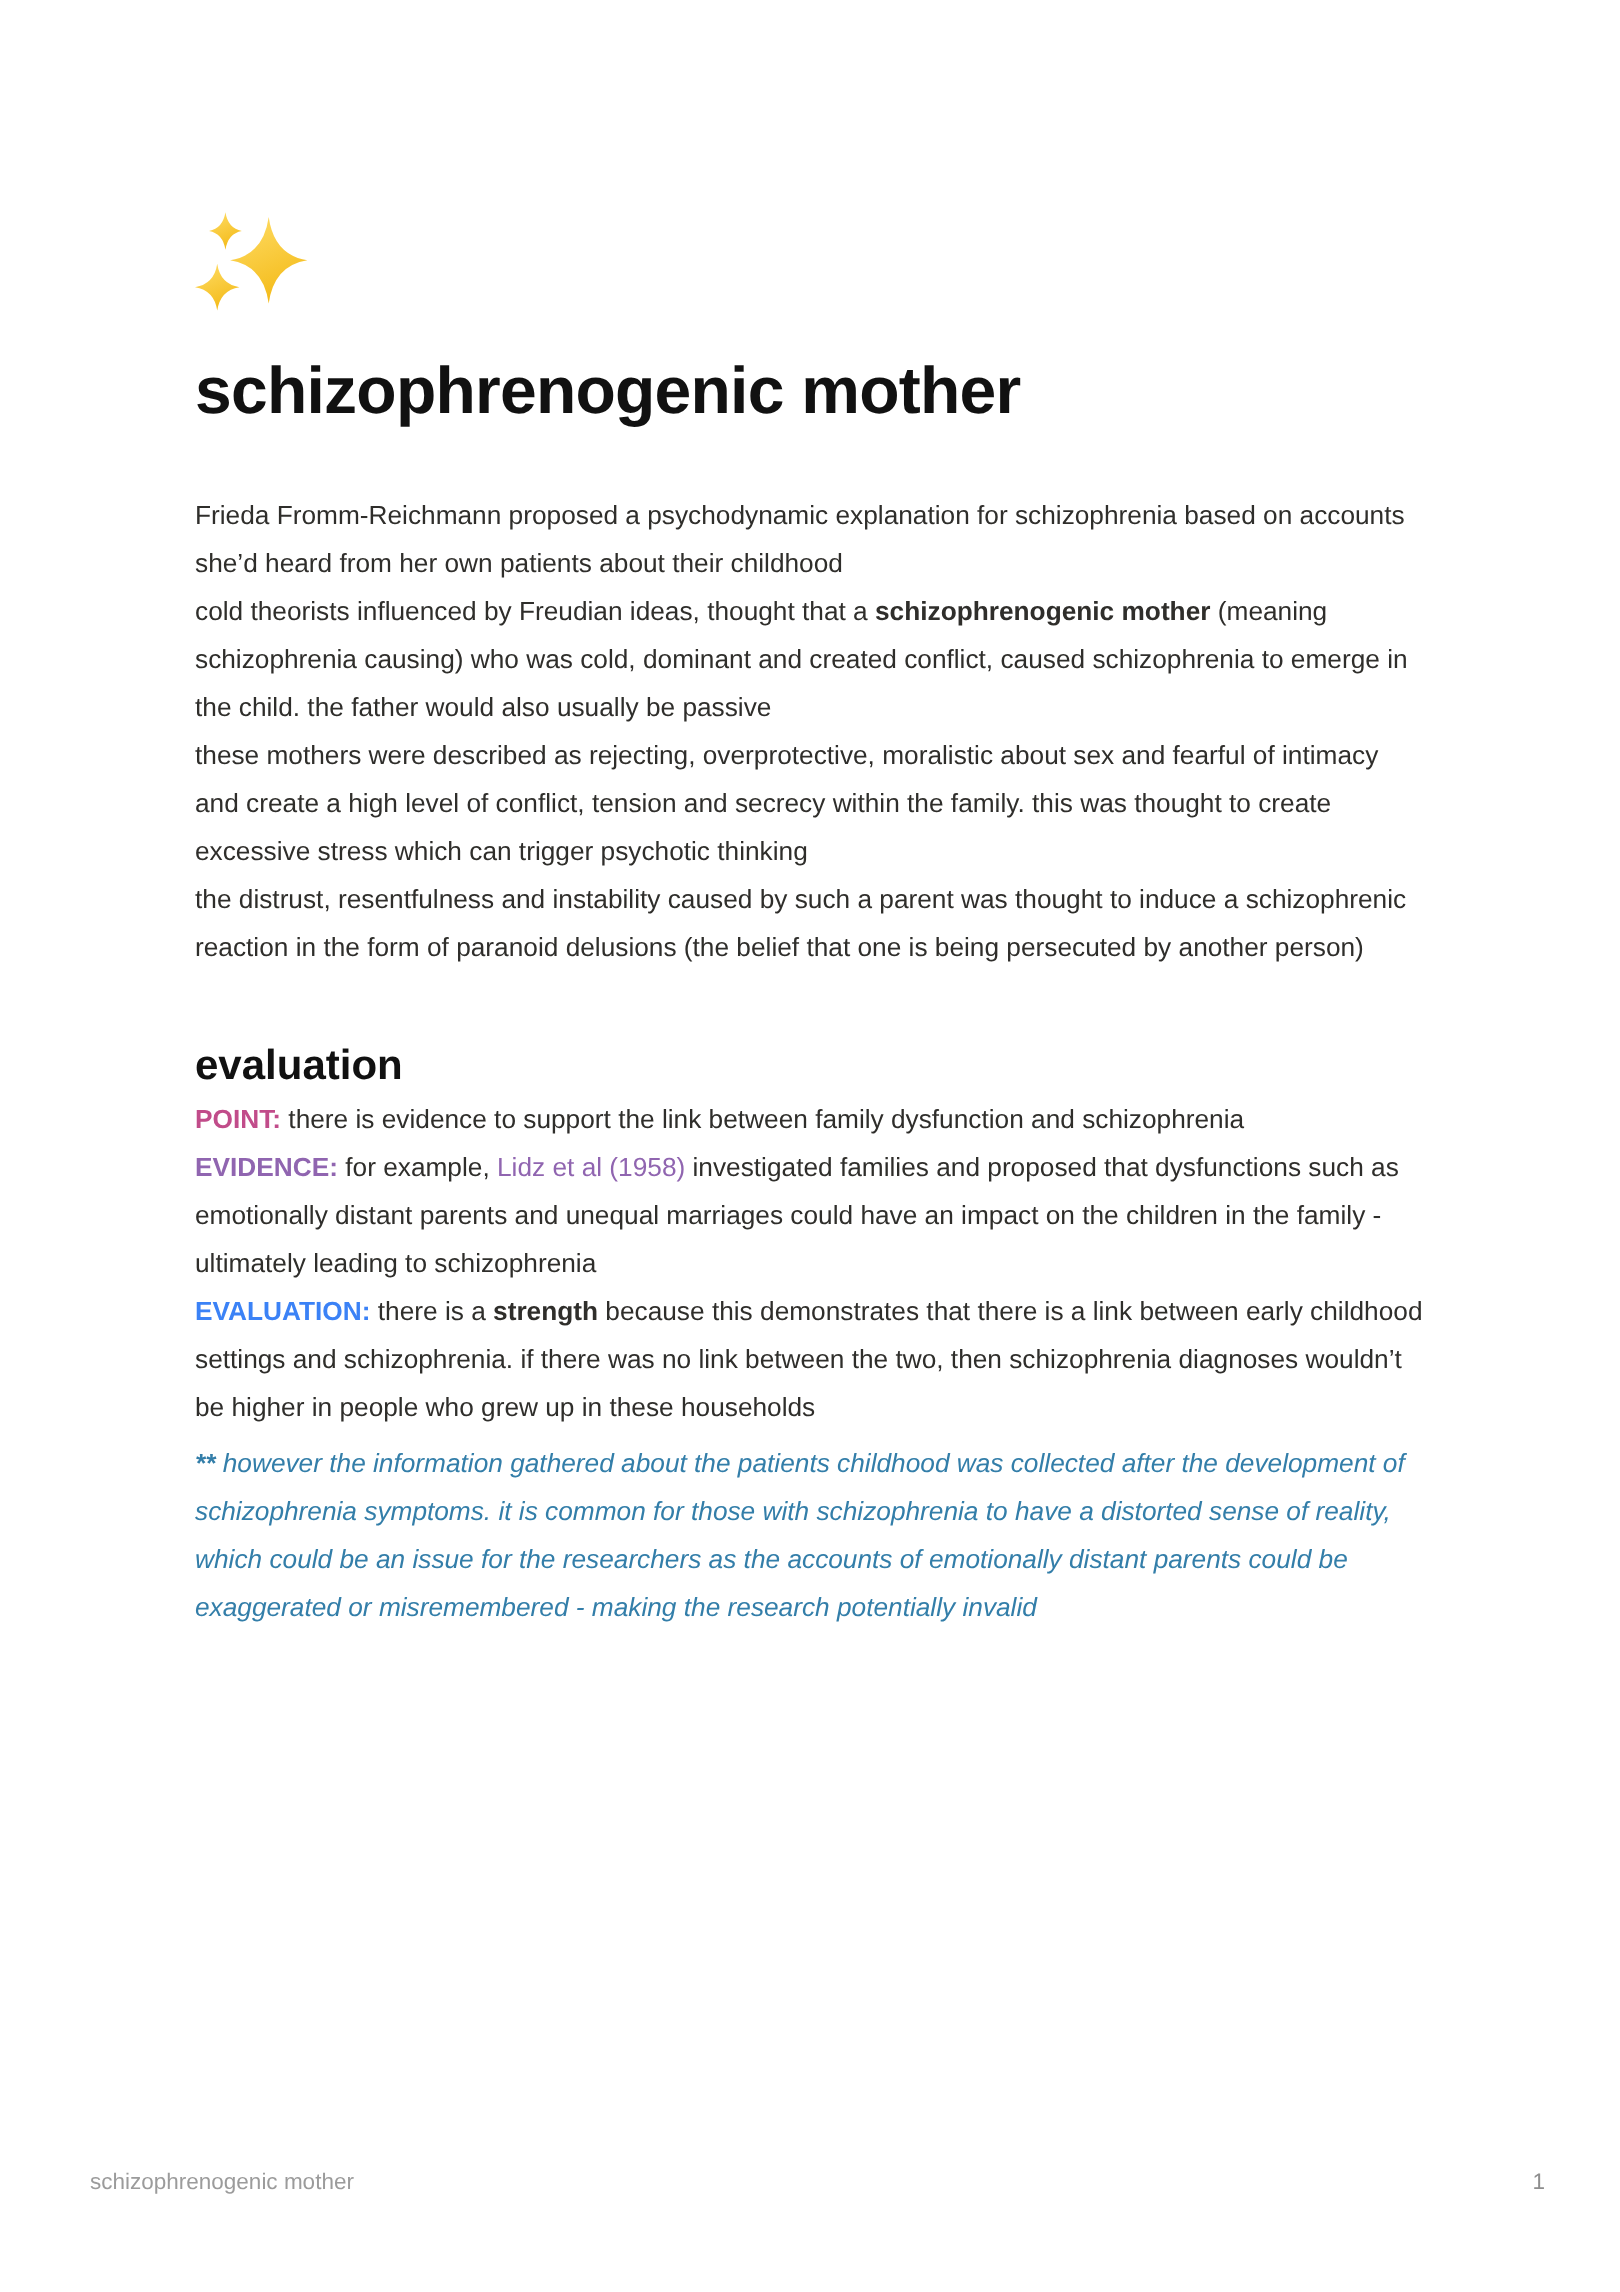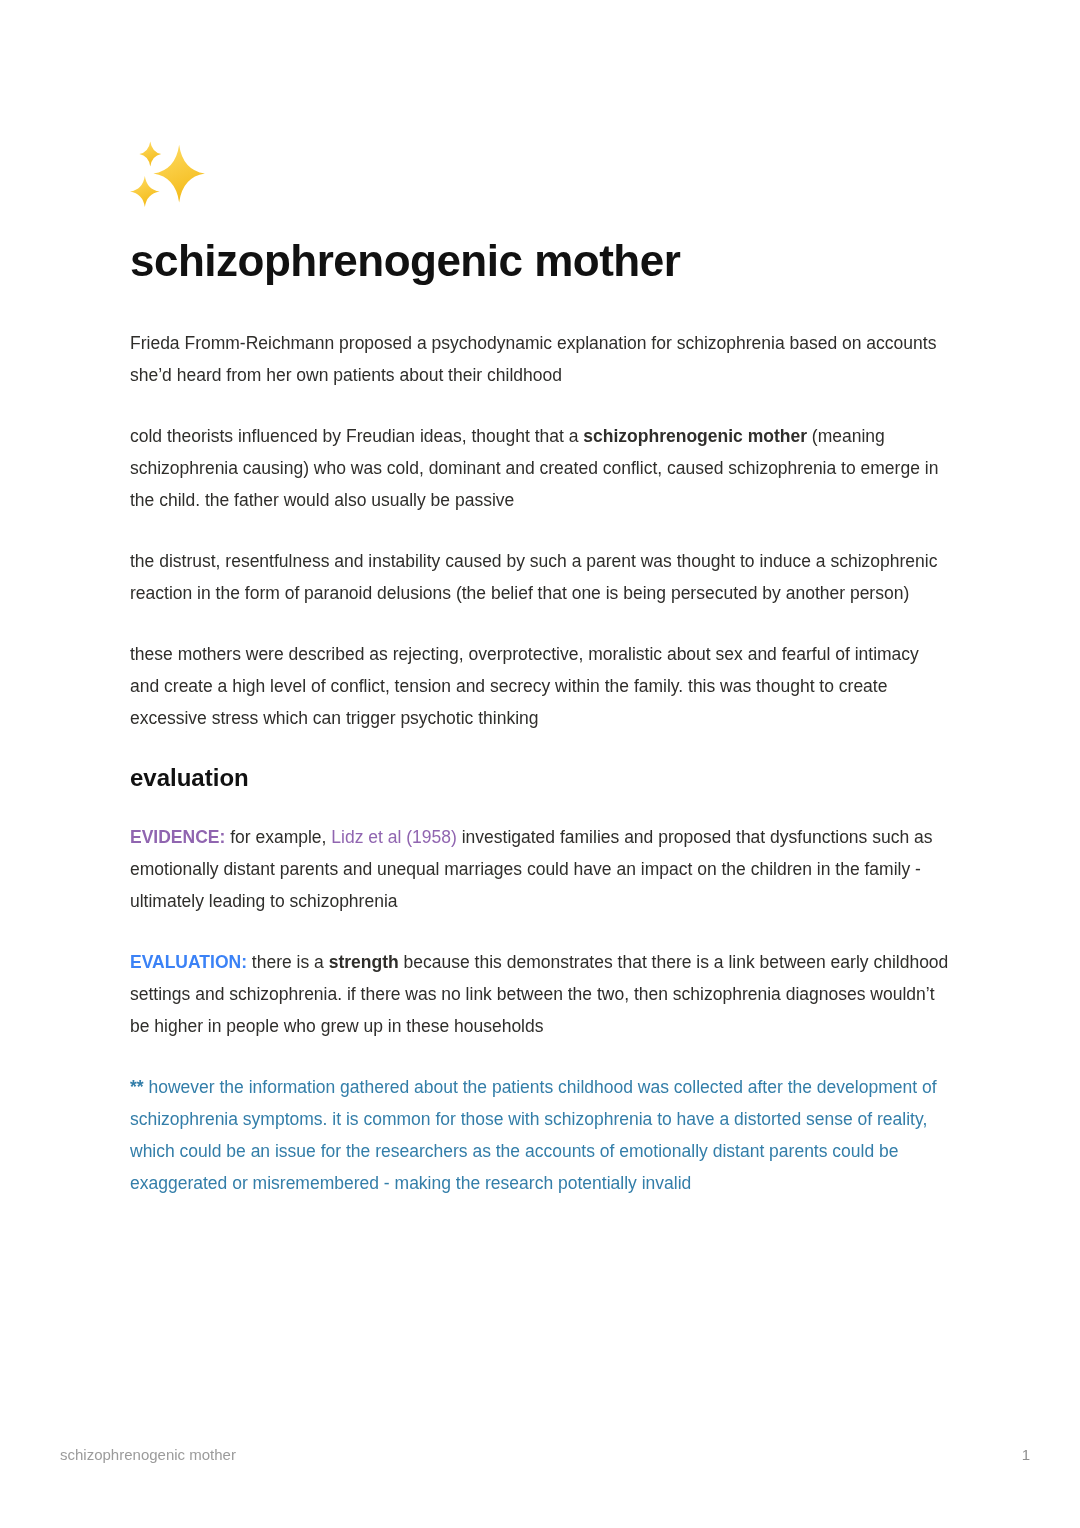--- a/index.html
+++ b/index.html
@@ -27,28 +27,28 @@
     font-size: 44px;
     line-height: 1.15;
     font-weight: 700;
     letter-spacing: -0.5px;
     margin: 0 0 40px 0;
     color: #111111;
   }
   p.para {
     font-size: 17.5px;
     line-height: 32px;
-    margin: 29px 0 0 0;
+    margin: 0 0 0 0;
     color: #2f2e2b;
   }
   h2.section-heading {
-    font-size: 24px;
+    font-size: 28px;
     line-height: 1.2;
     font-weight: 700;
-    margin: 30px 0 4px 0;
+    margin: 46px 0 4px 0;
     color: #111111;
   }
   .eval-paragraphs p.para:nth-child(4) {
     margin-top: 5px;
     font-style: italic;
   }
   .bold { font-weight: 700; }
   .footer {
     position: absolute;
     left: 60px;
@@ -82,27 +82,28 @@
 
       <path d="M19 46 Q21.6 63.4 38 66 Q21.6 68.6 19 86 Q16.4 68.6 0 66 Q16.4 63.4 19 46 Z" fill="url(#goldGrad)"></path>
     </svg>
   </div>
 
   <h1 class="page-title">schizophrenogenic mother</h1>
 
   <div class="intro-paragraphs">
       <p class="para"><span>Frieda Fromm-Reichmann proposed a psychodynamic explanation for schizophrenia based on accounts she’d heard from her own patients about their childhood</span></p>
       <p class="para"><span>cold theorists influenced by Freudian ideas, thought that a </span><span class="bold">schizophrenogenic mother</span><span> (meaning schizophrenia causing) who was cold, dominant and created conflict, caused schizophrenia to emerge in the child. the father would also usually be passive</span></p>
+      <p class="para"><span>these mothers were described as rejecting, overprotective, moralistic about sex and fearful of intimacy and create a high level of conflict, tension and secrecy within the family. this was thought to create excessive stress which can trigger psychotic thinking</span></p>
       <p class="para"><span>the distrust, resentfulness and instability caused by such a parent was thought to induce a schizophrenic reaction in the form of paranoid delusions (the belief that one is being persecuted by another person)</span></p>
-      <p class="para"><span>these mothers were described as rejecting, overprotective, moralistic about sex and fearful of intimacy and create a high level of conflict, tension and secrecy within the family. this was thought to create excessive stress which can trigger psychotic thinking</span></p>
     </div>
 
   <h2 class="section-heading">evaluation</h2>
 
   <div class="eval-paragraphs">
+      <p class="para"><span class="bold" style="color: rgb(193, 76, 138);">POINT:</span><span> there is evidence to support the link between family dysfunction and schizophrenia</span></p>
       <p class="para"><span class="bold" style="color: rgb(144, 101, 176);">EVIDENCE:</span><span> for example, </span><span style="color: rgb(144, 101, 176);">Lidz et al (1958)</span><span> investigated families and proposed that dysfunctions such as emotionally distant parents and unequal marriages could have an impact on the children in the family - ultimately leading to schizophrenia</span></p>
       <p class="para"><span class="bold" style="color: #3b82f6;">EVALUATION:</span><span> there is a </span><span class="bold">strength</span><span> because this demonstrates that there is a link between early childhood settings and schizophrenia. if there was no link between the two, then schizophrenia diagnoses wouldn’t be higher in people who grew up in these households</span></p>
       <p class="para"><span class="bold" style="color: rgb(51, 126, 169);">**</span><span style="color: rgb(51, 126, 169);"> however the information gathered about the patients childhood was collected after the development of schizophrenia symptoms. it is common for those with schizophrenia to have a distorted sense of reality, which could be an issue for the researchers as the accounts of emotionally distant parents could be exaggerated or misremembered - making the research potentially invalid</span></p>
     </div>
 
 </div>
 
 <div class="footer">
   <span class="footer-title">schizophrenogenic mother</span>
   <span class="page-num">1</span>

